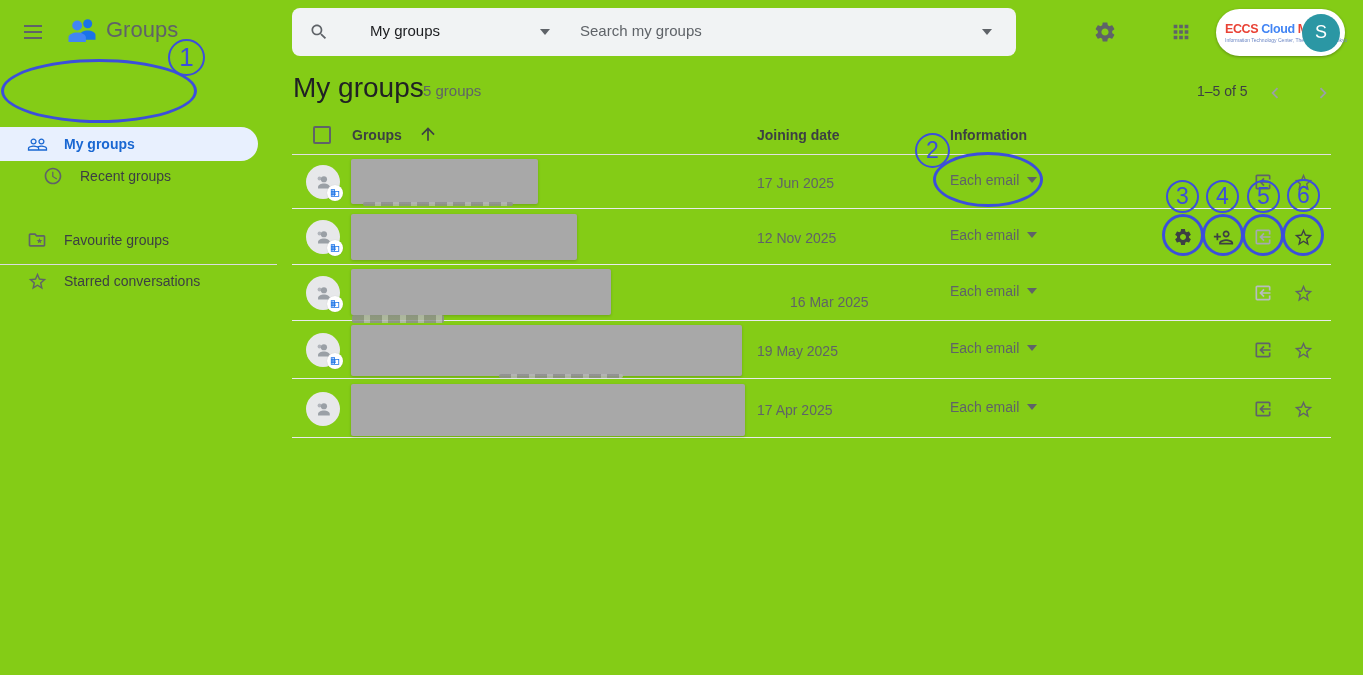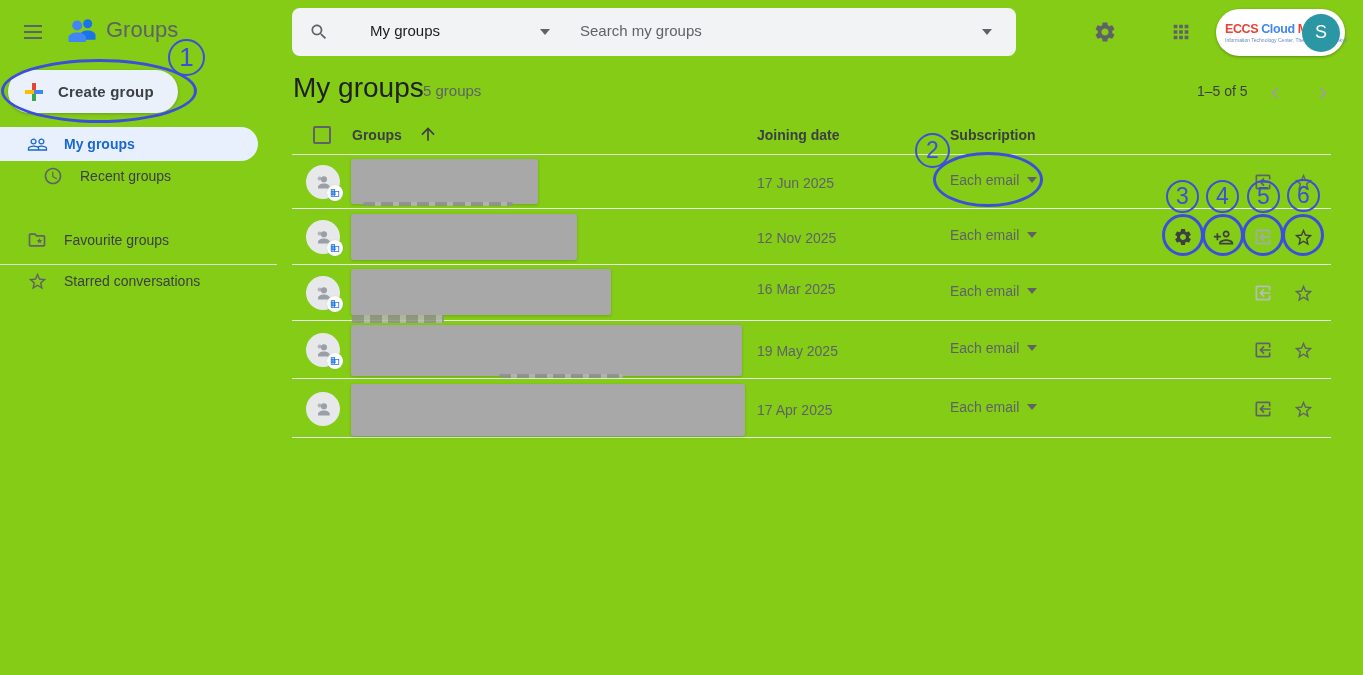--- a/index.html
+++ b/index.html
@@ -115,29 +115,20 @@
       <div class="brandtitle">
         <span class="c-red">ECCS</span>
         <span class="c-blue">Cloud</span>
         <span class="c-red">Mail</span>
       </div>
       <div class="brandsub">Information Technology Center, The University of Tokyo</div>
     </div>
     <div class="avatar-s">S</div>
   </div>
 
-  <div class="create-btn">
-    <svg width="20" height="20" viewBox="0 0 20 20">
-      <rect x="1" y="8" width="9" height="4" fill="#fbbc04"></rect>
-      <rect x="10" y="8" width="9" height="4" fill="#4285f4"></rect>
-      <rect x="8" y="1" width="4" height="7" fill="#ea4335"></rect>
-      <rect x="8" y="12" width="4" height="7" fill="#34a853"></rect>
-    </svg>
-    <span class="create-label">Create group</span>
-  </div>
 
   <div class="side-item selected" style="top:127px;">
     <span class="si-icon">
       <svg width="21" height="21" viewBox="0 0 24 24" fill="#1967d2">
           <path d="M16.5 13c-1.2 0-3.07.34-4.5 1-1.43-.67-3.3-1-4.5-1C5.33 13 1 14.08 1 16.25V19h22v-2.75c0-2.17-4.33-3.25-6.5-3.25zm-4 4.5h-10v-1.25c0-.54 2.56-1.75 5-1.75s5 1.21 5 1.75v1.25zm9 0H14v-1.25c0-.46-.2-.86-.52-1.22.88-.3 1.96-.53 3.02-.53 2.44 0 5 1.21 5 1.75v1.25zM7.5 12c1.93 0 3.5-1.57 3.5-3.5S9.43 5 7.5 5 4 6.57 4 8.5 5.57 12 7.5 12zm0-5.5c1.1 0 2 .9 2 2s-.9 2-2 2-2-.9-2-2 .9-2 2-2zm9 5.5c1.93 0 3.5-1.57 3.5-3.5S18.43 5 16.5 5 13 6.57 13 8.5s1.57 3.5 3.5 3.5zm0-5.5c1.1 0 2 .9 2 2s-.9 2-2 2-2-.9-2-2 .9-2 2-2z"></path>
         </svg>
     </span>
     <span class="si-label">My groups</span>
   </div>
 
@@ -185,21 +176,21 @@
       </svg>
   </div>
 
   <div class="thead">
     <div class="checkbox"></div>
     <span class="th" style="left:60px;">Groups</span>
     <svg class="sort-arrow" width="20" height="20" viewBox="0 0 24 24" fill="#3c4043">
         <path d="M4 12l1.41 1.41L11 7.83V20h2V7.83l5.58 5.59L20 12l-8-8-8 8z"></path>
       </svg>
     <span class="th" style="left:465px;">Joining date</span>
-    <span class="th" style="left:658px;">Subscription</span>
+    <span class="th" style="left:658px;">Information</span>
   </div>
 
   <div class="trow" style="top:155px; height:54px;">
     <div class="g-avatar" style="top:10px;">
       <svg width="22" height="22" viewBox="0 0 24 24" fill="#9aa0a6">
           <circle cx="13" cy="9" r="3.4"></circle>
           <path d="M13 13.5c-3.2 0-6.4 1.6-6.4 3.6V19h12.8v-1.9c0-2-3.2-3.6-6.4-3.6z"></path>
           <circle cx="8.2" cy="8.2" r="2.1" opacity=".7"></circle>
         </svg>
       <div class="g-badge">
@@ -278,21 +269,21 @@
         </svg>
       <div class="g-badge">
         <svg width="10" height="10" viewBox="0 0 24 24" fill="#1a73e8">
             <path d="M12 7V3H2v18h20V7H12zM6 19H4v-2h2v2zm0-4H4v-2h2v2zm0-4H4V9h2v2zm0-4H4V5h2v2zm4 12H8v-2h2v2zm0-4H8v-2h2v2zm0-4H8V9h2v2zm0-4H8V5h2v2zm10 12h-8v-2h2v-2h-2v-2h2v-2h-2V9h8v10z"></path>
           </svg>
       </div>
     </div>
     <div class="redaction" style="top:4px; width:260px; height:46px;">
       <div class="remnant" style="left:1px; bottom:-8px; width:92px; height:8px;"></div>
     </div>
-    <span class="jdate" style="top:16px;">16 Mar 2025</span>
+    <span class="jdate" style="top:29px;margin-left:33px;">16 Mar 2025</span>
     <div class="subsel" style="top:18px;">
       <span class="sub-label">Each email</span>
       <div class="caret-down"></div>
     </div>
     <div class="row-icon" style="left:951px; top:8px;">
       <svg class="flip" width="20" height="20" viewBox="0 0 24 24" fill="#b8bcc0">
           <path d="M10.09 15.59 11.5 17l5-5-5-5-1.41 1.41L12.67 11H3v2h9.67l-2.58 2.59zM19 3H5c-1.11 0-2 .9-2 2v4h2V5h14v14H5v-4H3v4c0 1.1.89 2 2 2h14c1.1 0 2-.9 2-2V5c0-1.1-.9-2-2-2z"></path>
         </svg>
     </div>
     <div class="row-icon" style="left:991px; top:8px;">

